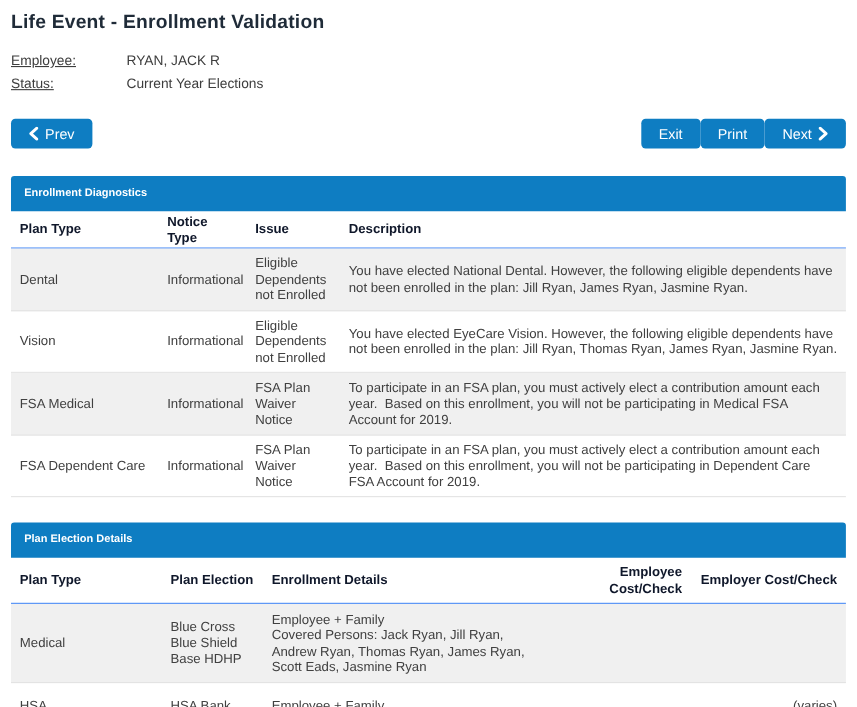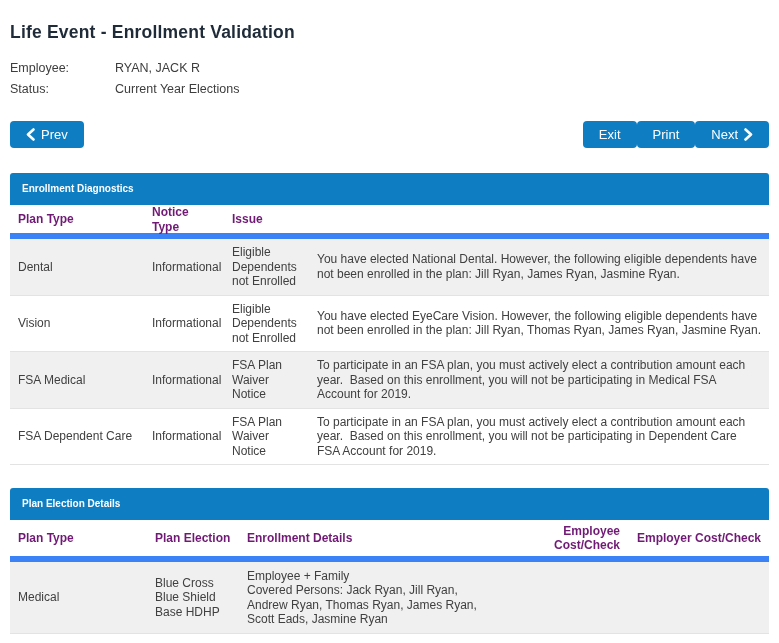--- a/index.html
+++ b/index.html
@@ -3,29 +3,29 @@
 <meta charset="utf-8">
 <style>
   * { box-sizing: border-box; margin: 0; padding: 0; }
   html, body { width: 779px; height: 643px; overflow: hidden; background: #ffffff; }
   body {
     font-family: "Liberation Sans", sans-serif;
     color: #404040;
     padding: 0 10px;
   }
   .page-title {
-    margin-top: 22px;
+    margin-top: 9px;
     font-size: 17.5px;
     font-weight: bold;
     color: #1f2b38;
     letter-spacing: .2px;
   }
   .info-block { margin-top: 15px; font-size: 12.5px; color: #3d3d3d; }
   .info-row { display: flex; line-height: 21px; }
-  .info-label { width: 105px; }
+  .info-label { width: 105px; text-decoration: underline; }
   .btn-row { margin-top: 21px; display: flex; align-items: flex-start; }
   .btn {
     background: #0e7dc2;
     color: #fff;
     border: none;
     border-radius: 4px;
     height: 27px;
     padding: 0 16px;
     font-family: "Liberation Sans", sans-serif;
     font-size: 13px;
@@ -48,22 +48,22 @@
     line-height: 32px;
     padding-left: 12px;
     border-radius: 3px 3px 0 0;
   }
   
   .diag-grid { display: grid; grid-template-columns: 134px 80px 85px 1fr; }
   .elec-grid { display: grid; grid-template-columns: 137px 92px 262px 127px 1fr; }
   .thead {
     font-weight: bold;
     font-size: 12px;
-    color: #701a75;
-    border-bottom: 6px solid #3b82f6;
+    color: #0f172a;
+    border-bottom: 1px solid #3b82f6;
     align-items: center;
   }
   .diag-grid.thead { height: 34px; }
   .elec-grid.thead { height: 42px; }
   .cell { padding: 6px 8px; font-size: 12px; line-height: 14.5px; }
   .thead .cell { padding-top: 0; padding-bottom: 0; }
   .row { align-items: center; border-bottom: 1px solid #e3e3e3; }
   .row.striped { background: #f0f0f0; }
   .diag-grid.row { min-height: 54px; }
   .cell.desc { white-space: pre-wrap; }
@@ -115,20 +115,21 @@
   </button>
 </div>
 
 <div class="section">
   <div class="section-bar">Enrollment Diagnostics</div>
 
   <div class="diag-grid thead">
     <div class="cell">Plan Type</div>
     <div class="cell">Notice Type</div>
     <div class="cell">Issue</div>
+    <div class="cell">Description</div>
   </div>
 
   <div class="diag-grid row striped">
     <div class="cell">Dental</div>
     <div class="cell">Informational</div>
     <div class="cell">Eligible Dependents not Enrolled</div>
     <div class="cell desc">You have elected National Dental. However, the following eligible dependents have not been enrolled in the plan: Jill Ryan, James Ryan, Jasmine Ryan.</div>
   </div>
   <div class="diag-grid row">
     <div class="cell">Vision</div>

